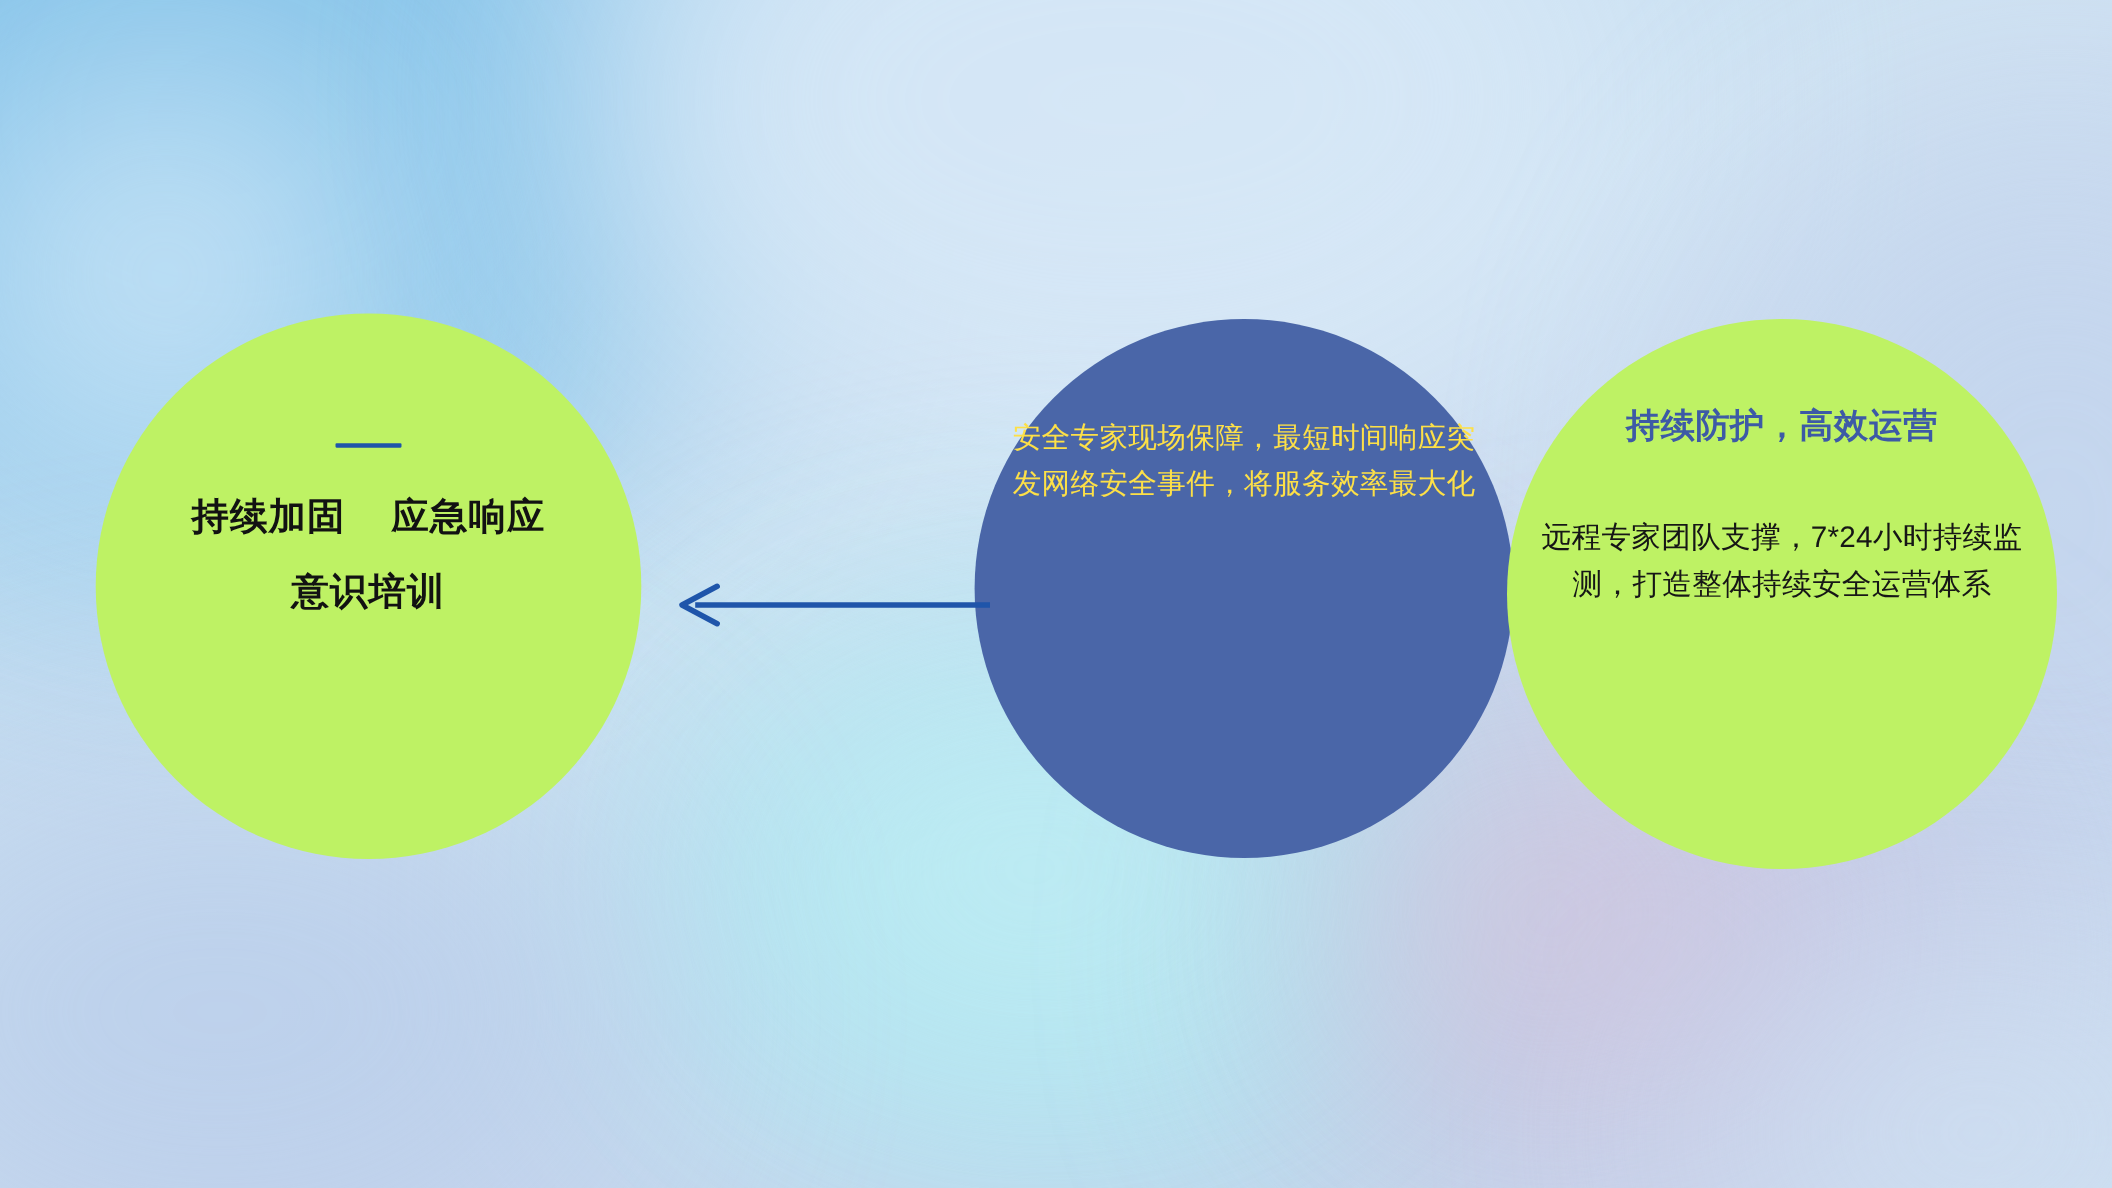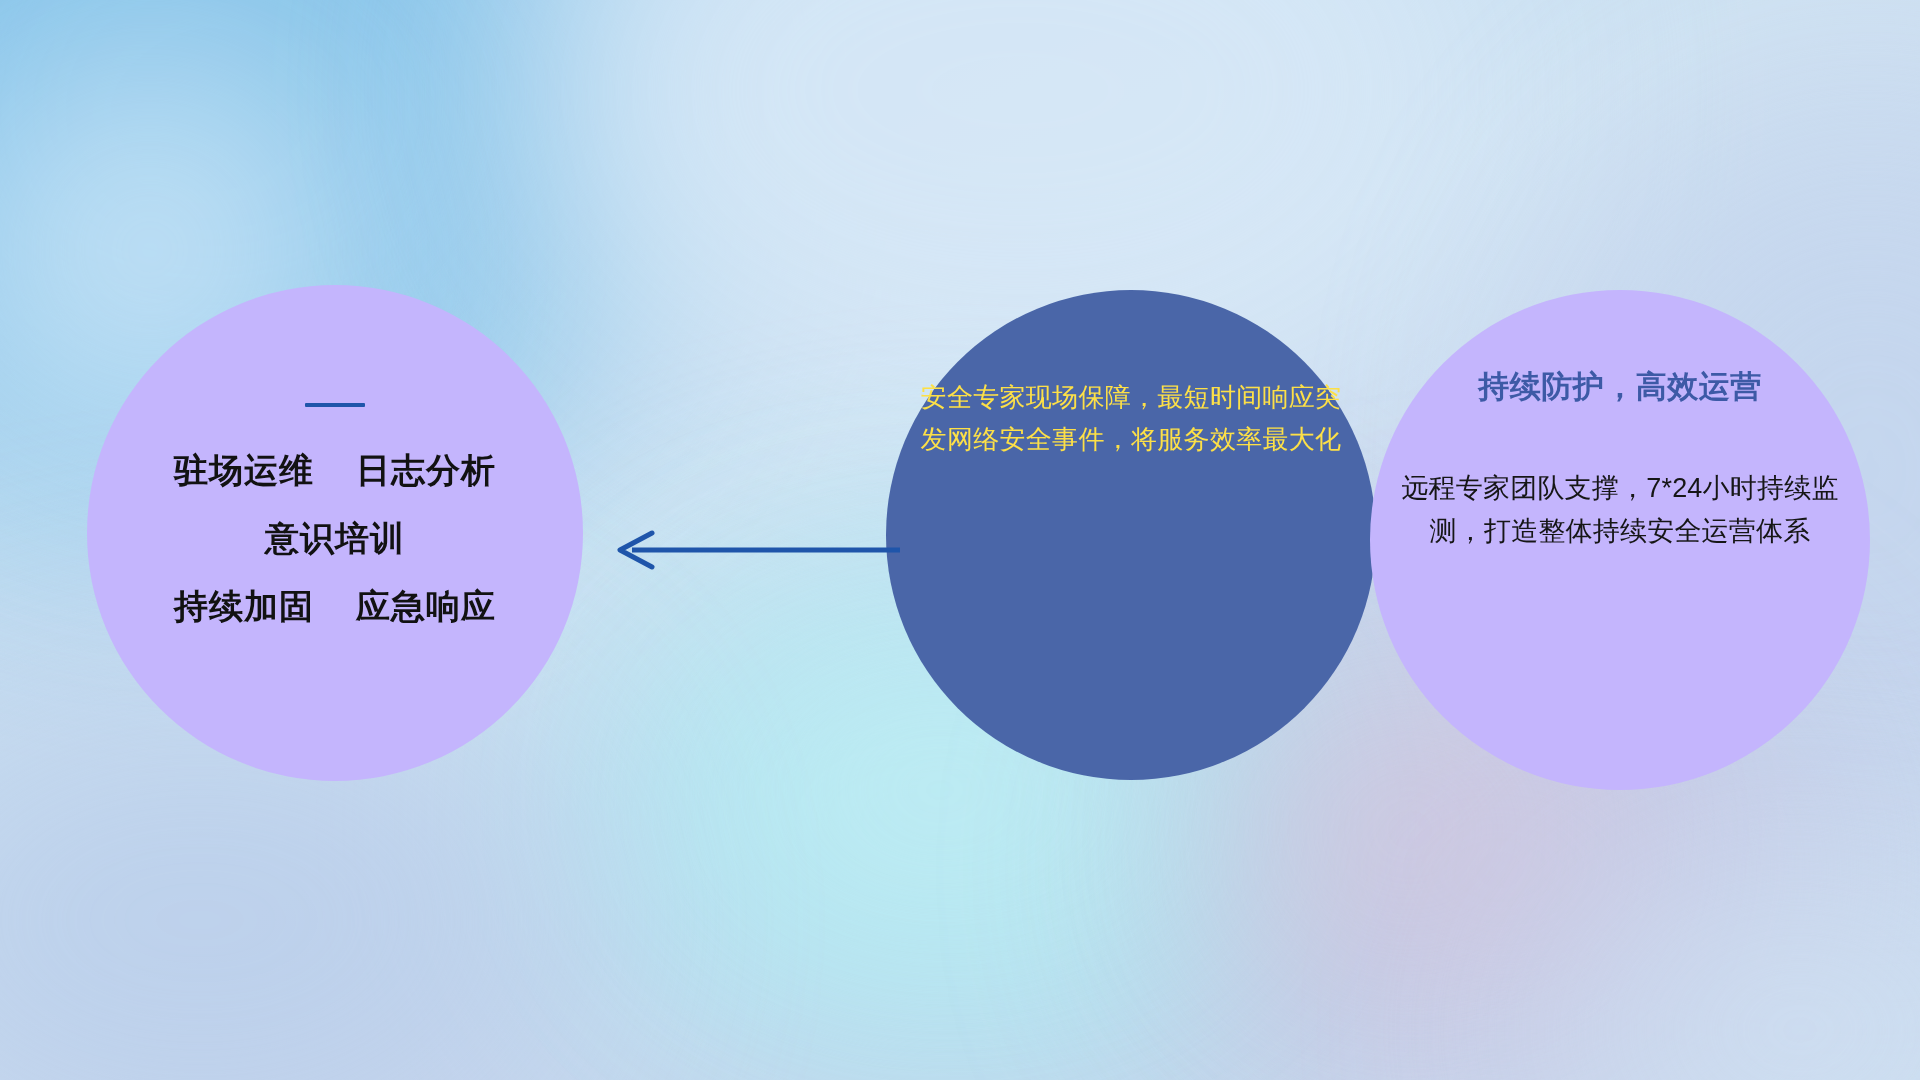--- a/index.html
+++ b/index.html
@@ -96,21 +96,21 @@
     background: #cfe0f2;
     opacity: .8;
   }
 
   
   .circle {
     position: absolute;
     border-radius: 50%;
     box-sizing: border-box;
   }
-  .circle-white { background: #c4b5fd; }
+  .circle-white { background: #bef264; }
   .circle-blue  { background: #4a66a8; }
 
   #circle-one   { left: 87px;   top: 285px; width: 496px; height: 496px; z-index: 4; }
   #circle-two   { left: 886px;  top: 290px; width: 490px; height: 490px; z-index: 5; }
   #circle-three { left: 1370px; top: 290px; width: 500px; height: 500px; z-index: 6; }
 
   
   .c1-inner {
     position: absolute;
     left: 0; right: 0;
@@ -202,23 +202,22 @@
   <div class="bg-blob blob-cyan"></div>
   <div class="bg-blob blob-cyan2"></div>
   <div class="bg-blob blob-lavender"></div>
   <div class="bg-blob blob-pink"></div>
   <div class="bg-blob blob-bl"></div>
   <div class="bg-blob blob-br"></div>
 
   <div id="circle-one" class="circle circle-white">
     <div class="c1-inner">
       <div class="divider"></div>
-      <div class="c1-line">驻场运维    日志分析</div>
+      <div class="c1-line">持续加固    应急响应</div>
       <div class="c1-line">意识培训</div>
-      <div class="c1-line">持续加固    应急响应</div>
     </div>
   </div>
 
   <div id="circle-two" class="circle circle-blue">
     <div class="c2-inner">
       <div class="c2-body">安全专家现场保障，最短时间响应突发网络安全事件，将服务效率最大化</div>
     </div>
   </div>
 
   <div id="circle-three" class="circle circle-white">

